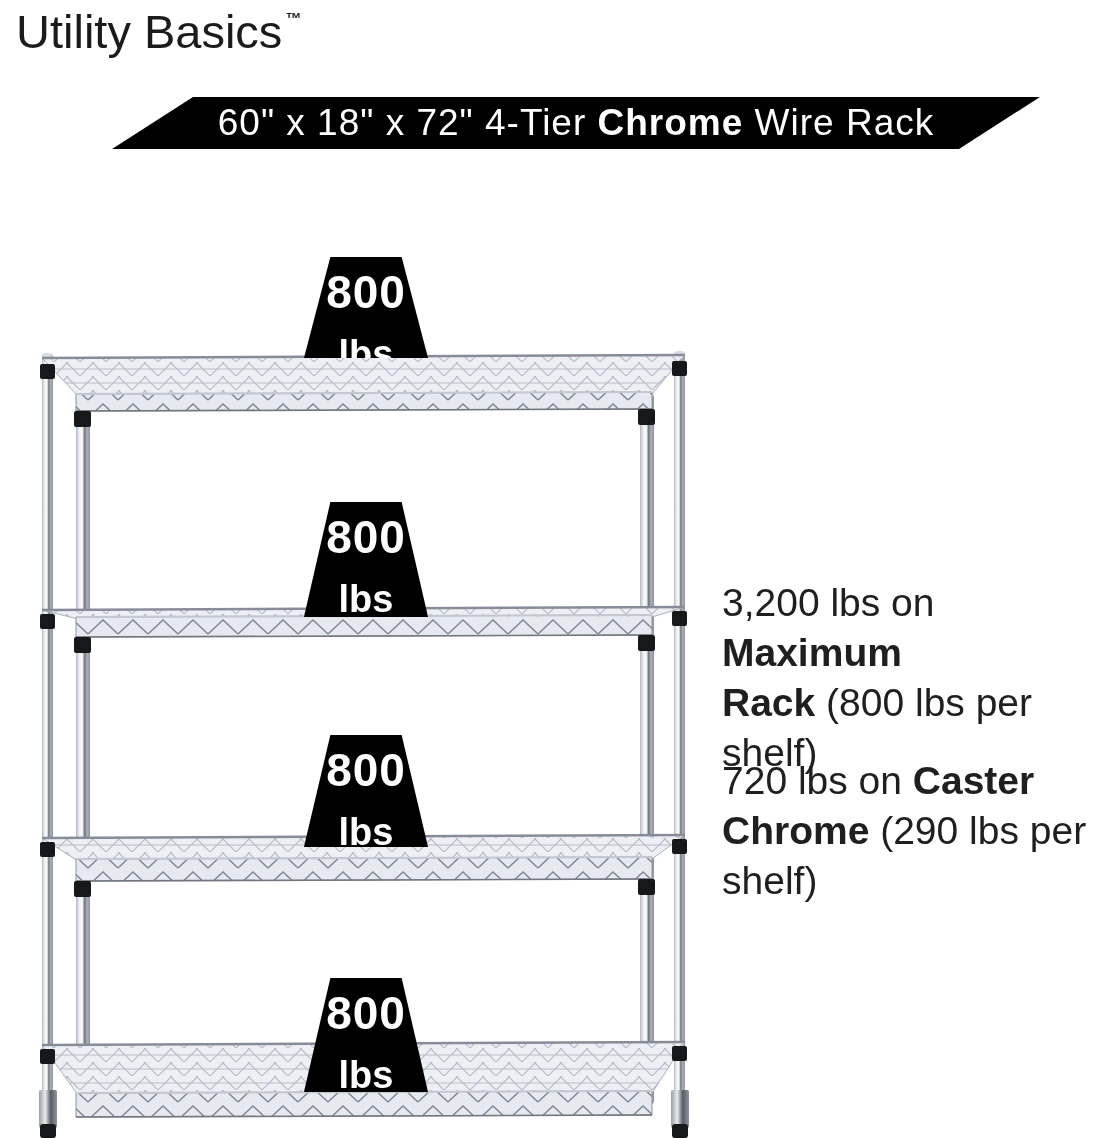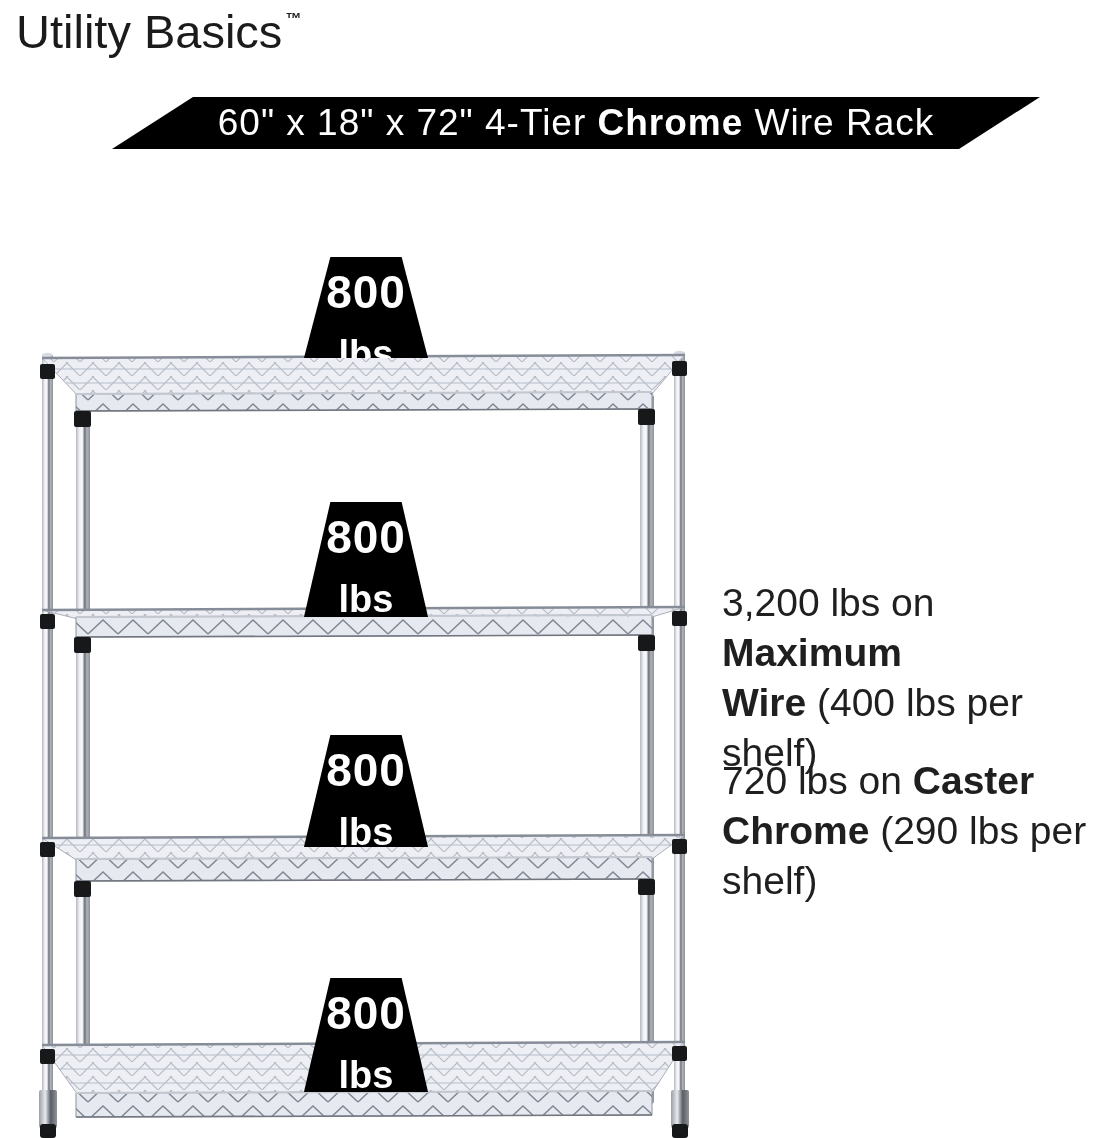--- a/index.html
+++ b/index.html
@@ -167,16 +167,16 @@
   </div>
   <div class="weight w3">
     <div class="val">800</div>
     <div class="unit">lbs</div>
   </div>
   <div class="weight w4">
     <div class="val">800</div>
     <div class="unit">lbs</div>
   </div>
 
-  <div class="info-para p1"><span>3,200 lbs on </span><span style="font-weight: 700;">Maximum</span><br><span style="font-weight: 700;">Wire</span><span> (400 lbs per</span><br><span>shelf)</span></div>
+  <div class="info-para p1"><span>3,200 lbs on </span><span style="font-weight: 700;">Maximum</span><br><span style="font-weight: 700;">Rack</span><span> (800 lbs per</span><br><span>shelf)</span></div>
   <div class="info-para p2"><span>720 lbs on </span><span style="font-weight: 700; margin-top: 40px;">Caster</span><br><span style="font-weight: 700;">Chrome</span><span> (290 lbs per</span><br><span>shelf)</span></div>
 
 </div>
 
 </body></html>

